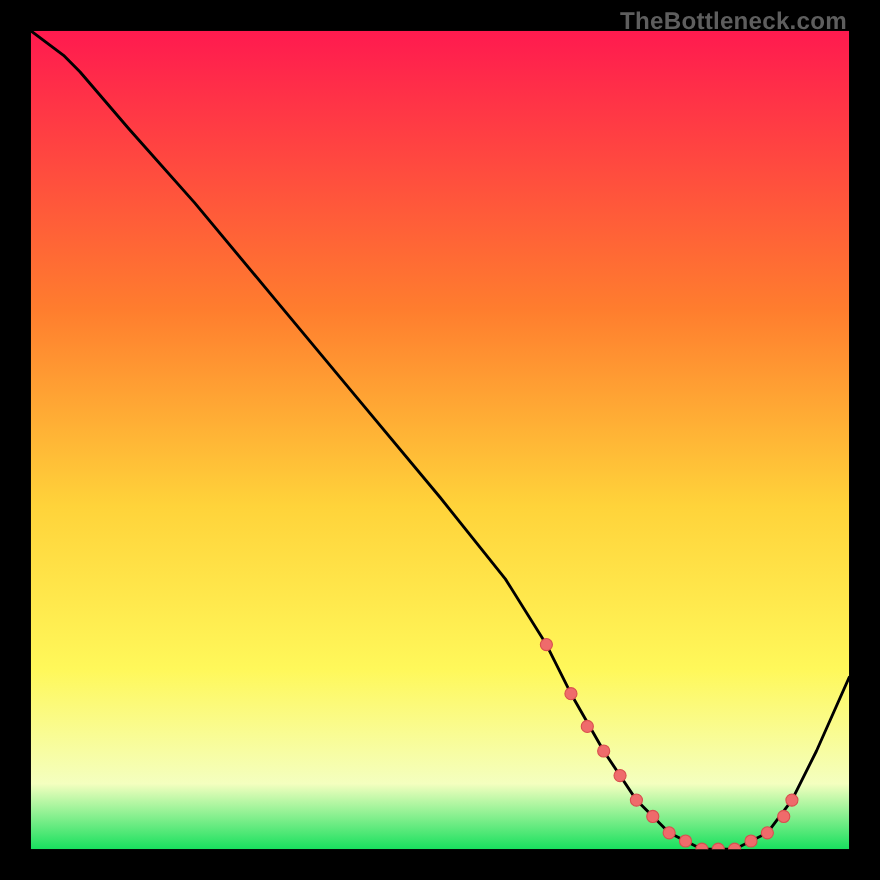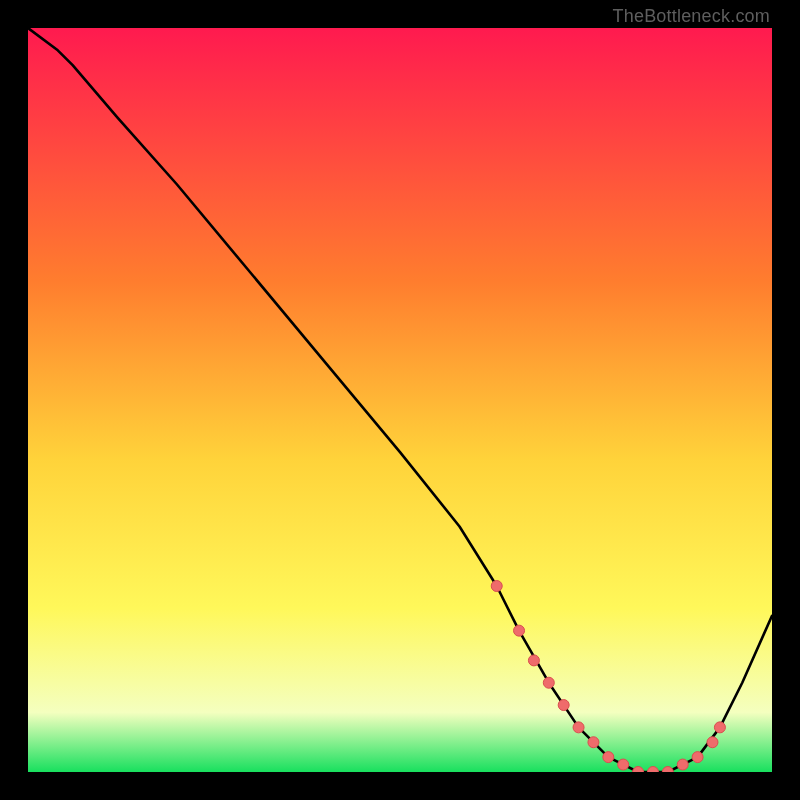--- a/index.html
+++ b/index.html
@@ -20,22 +20,22 @@
     position: absolute;
     left: 28px;
     top: 28px;
     width: 744px;
     height: 744px;
   }
   .watermark {
     position: absolute;
     top: 6px;
     right: 30px;
-    font-size: 18px;
-    font-weight: 400;
+    font-size: 22px;
+    font-weight: 700;
     color: #5e5e5e;
     letter-spacing: 0.2px;
   }
   svg {
     display: block;
   }
 </style>
 </head>
 <body>
 

